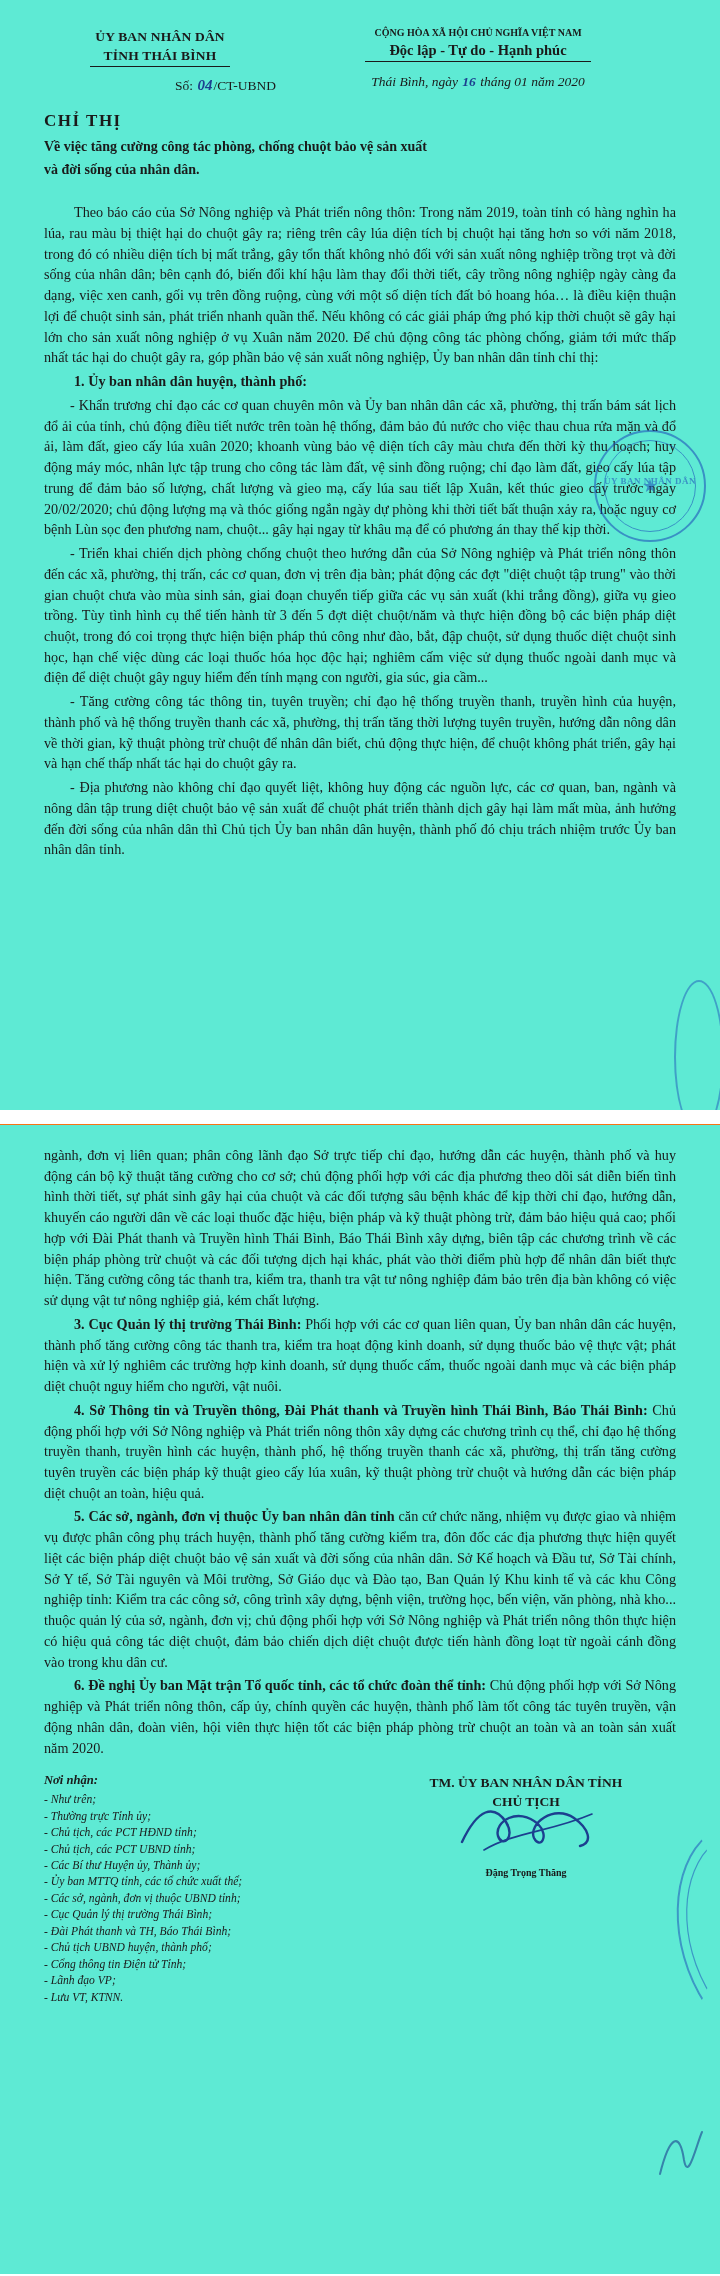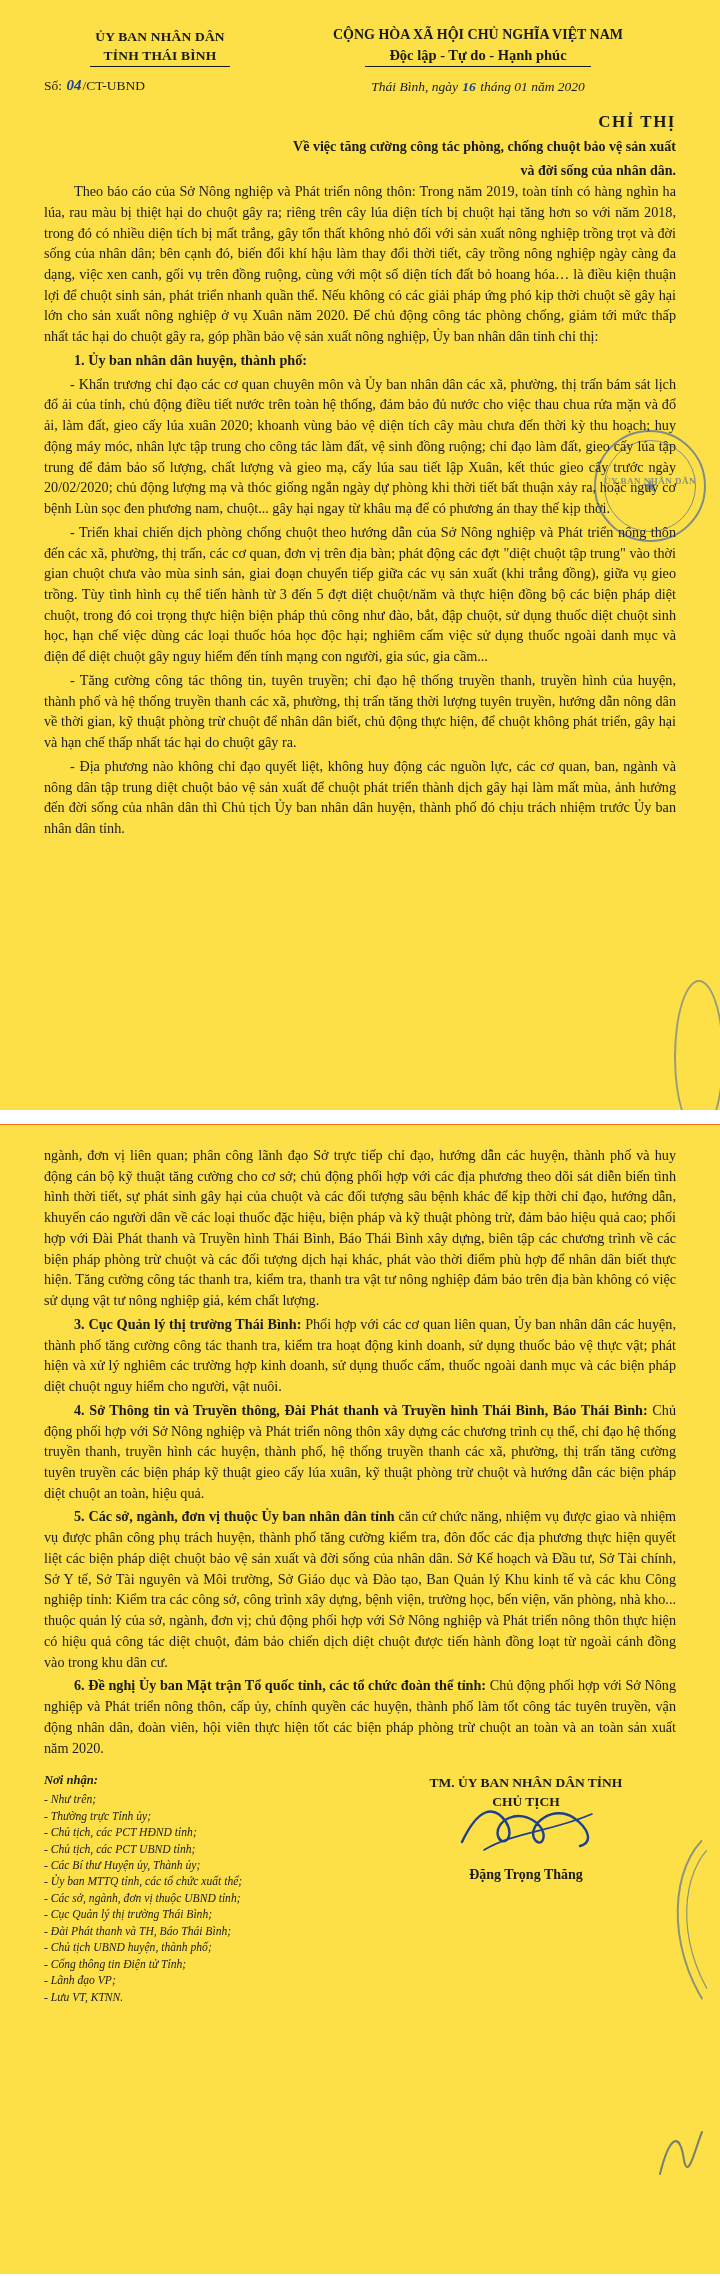--- a/index.html
+++ b/index.html
@@ -8,21 +8,21 @@
     background: #ffffff;
   }
   body {
     width: 720px;
     font-family: "Liberation Serif", serif;
     color: #1a1a1a;
   }
   .page {
     position: relative;
     width: 720px;
-    background: #fde047;
+    background: #5eead4;
     overflow: hidden;
   }
   .page-1 {
     padding: 26px 44px 10px 44px;
     box-sizing: border-box;
     min-height: 1110px;
   }
   .page-2 {
     padding: 20px 44px 18px 44px;
     box-sizing: border-box;
@@ -55,36 +55,36 @@
   .org-line2 {
     font-size: 13.5px;
     font-weight: bold;
     letter-spacing: .2px;
     line-height: 1.35;
     display: inline-block;
     border-bottom: 1.3px solid #1a1a1a;
     padding: 0 14px 1px 14px;
   }
   .nation-line1 {
-    font-size: 14px;
+    font-size: 10px;
     font-weight: bold;
     line-height: 1.35;
   }
   .nation-line2 {
     font-size: 14.5px;
     font-weight: bold;
     line-height: 1.4;
     display: inline-block;
     border-bottom: 1.3px solid #1a1a1a;
     padding: 0 24px 1px 24px;
   }
   .number-row {
     margin-top: 10px;
     font-size: 13.5px;
-    text-align: left;
+    text-align: right;
   }
   .number-row .num-hand {
     font-family: "Liberation Serif", serif;
     font-style: italic;
     font-weight: bold;
     color: #1c3f8f;
     font-size: 15px;
     padding: 0 1px;
   }
   .place-date {
@@ -94,23 +94,23 @@
     text-align: center;
   }
   .place-date .day-hand {
     font-weight: bold;
     color: #1c3f8f;
     padding: 0 1px;
   }
 
   
   .title-block {
-    text-align: right;
+    text-align: left;
     margin-top: 16px;
-    margin-bottom: 0;
+    margin-bottom: 22px;
   }
   .doc-type {
     font-size: 17px;
     font-weight: bold;
     letter-spacing: 1.5px;
     line-height: 1.3;
   }
   .doc-title {
     font-size: 14px;
     font-weight: bold;
@@ -173,21 +173,21 @@
     font-size: 13.5px;
     font-weight: bold;
     line-height: 1.35;
   }
   .signer-role {
     font-size: 13.5px;
     font-weight: bold;
     line-height: 1.35;
   }
   .signer-name {
-    font-size: 14px;
+    font-size: 10px;
     font-weight: bold;
     margin-top: 56px;
   }
   .signature-scribble {
     position: absolute;
     left: 78px;
     top: 26px;
     width: 150px;
     height: 58px;
     pointer-events: none;

